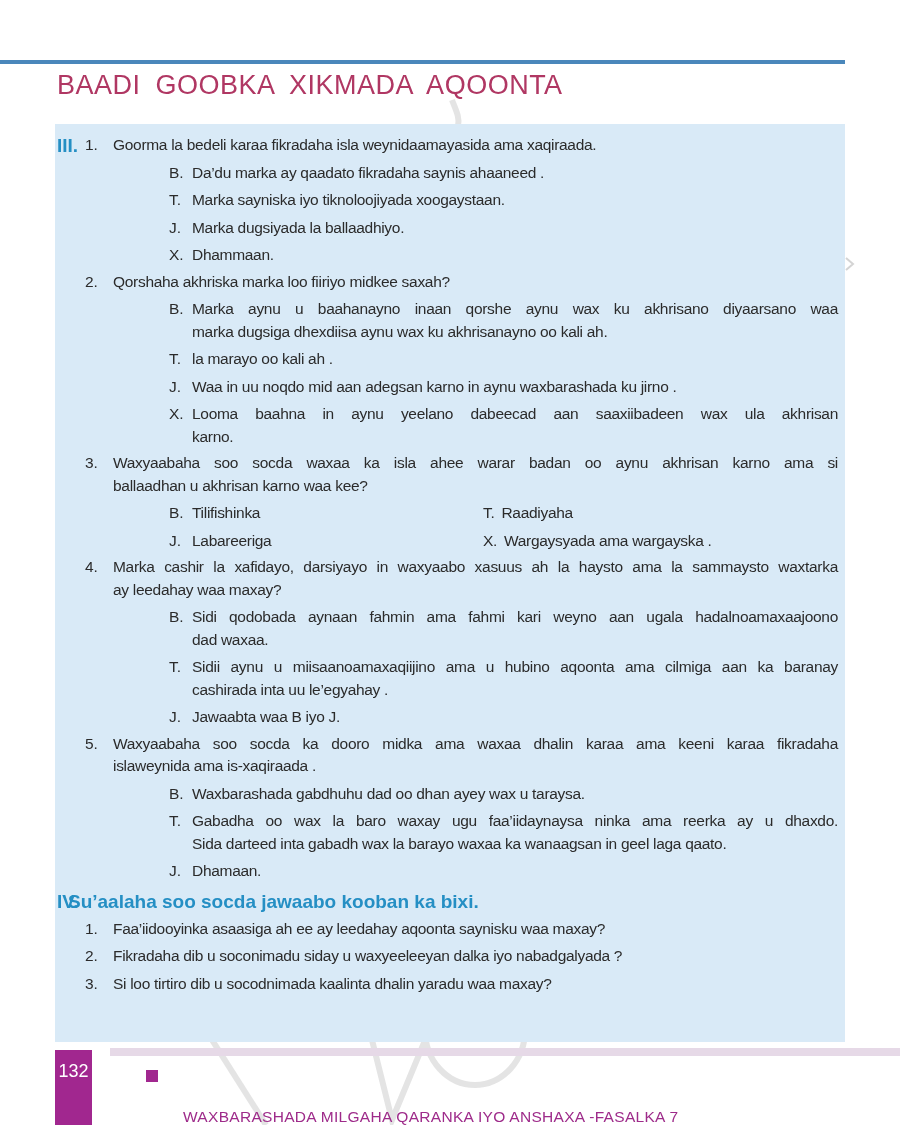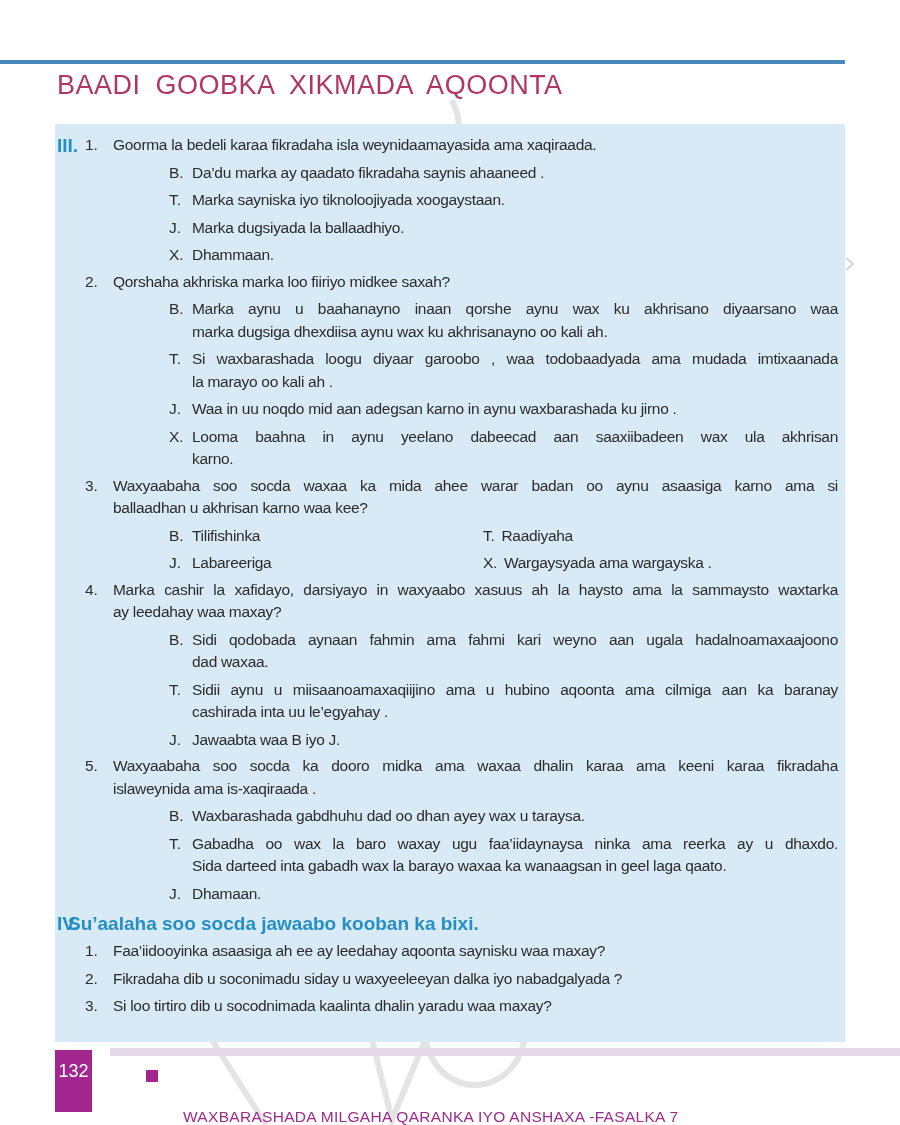--- a/index.html
+++ b/index.html
@@ -47,21 +47,21 @@
     position:relative;margin:5px 7px 0 137px;
     font-size:15.5px;line-height:22.5px;letter-spacing:-0.3px;
   }
   .opt .letter{position:absolute;left:-23px;top:0;letter-spacing:0;}
   .line{min-height:22.5px;}
   .line.j{text-align:justify;text-align-last:justify;}
   .opt2{position:absolute;left:291px;top:0;white-space:nowrap;}
   .opt2 .letter2{margin-right:7px;}
   .footer-band{position:absolute;left:110px;top:1048px;width:790px;height:8px;background:var(--c-band);z-index:1;}
   .page-num-box{
-    position:absolute;left:55px;top:1050px;width:37px;height:62px;z-index:2;
+    position:absolute;left:55px;top:1050px;width:37px;height:75px;z-index:2;
     background:var(--c-footer_magenta);color:#ffffff;
     font-size:18px;text-align:center;padding-top:11px;
   }
   .footer-bullet{position:absolute;left:146px;top:1070px;width:12px;height:12px;background:var(--c-footer_magenta);z-index:2;}
   .footer-text{
     position:absolute;left:183px;top:1064px;z-index:2;
     font-size:15.5px;color:var(--c-footer_text);letter-spacing:0.3px;white-space:nowrap;margin-top:44px;
   }
 </style>
 </head>
@@ -110,35 +110,34 @@
         <span class="q-num">2.</span>
         <div class="line">Qorshaha akhriska marka loo fiiriyo midkee saxah?</div>
       </div>
       <div class="opt">
         <span class="letter">B.</span>
         <div class="line j">Marka aynu u baahanayno inaan qorshe aynu wax ku akhrisano diyaarsano waa</div>
         <div class="line">marka dugsiga dhexdiisa aynu wax ku akhrisanayno oo kali ah.</div>
       </div>
       <div class="opt">
         <span class="letter">T.</span>
-        <div class="line j">Si waxbarashada loogu diyaar garoobo , waa todobaadyada ama mudada imtixaanada</div>
         <div class="line">la marayo oo kali ah .</div>
       </div>
       <div class="opt">
         <span class="letter">J.</span>
         <div class="line">Waa in uu noqdo mid aan adegsan karno in aynu waxbarashada ku jirno .</div>
       </div>
       <div class="opt">
         <span class="letter">X.</span>
         <div class="line j">Looma baahna in aynu yeelano dabeecad aan saaxiibadeen wax ula akhrisan</div>
         <div class="line">karno.</div>
       </div>
       <div class="question">
         <span class="q-num">3.</span>
-        <div class="line j">Waxyaabaha soo socda waxaa ka mida ahee warar badan oo aynu asaasiga karno ama si</div>
+        <div class="line j">Waxyaabaha soo socda waxaa ka isla ahee warar badan oo aynu akhrisan karno ama si</div>
         <div class="line">ballaadhan u akhrisan karno waa kee?</div>
       </div>
       <div class="opt">
         <span class="letter">B.</span>
         <div class="line">Tilifishinka</div>
         <span class="opt2"><span class="letter2">T.</span><span>Raadiyaha</span></span>
       </div>
       <div class="opt">
         <span class="letter">J.</span>
         <div class="line">Labareeriga</div>

